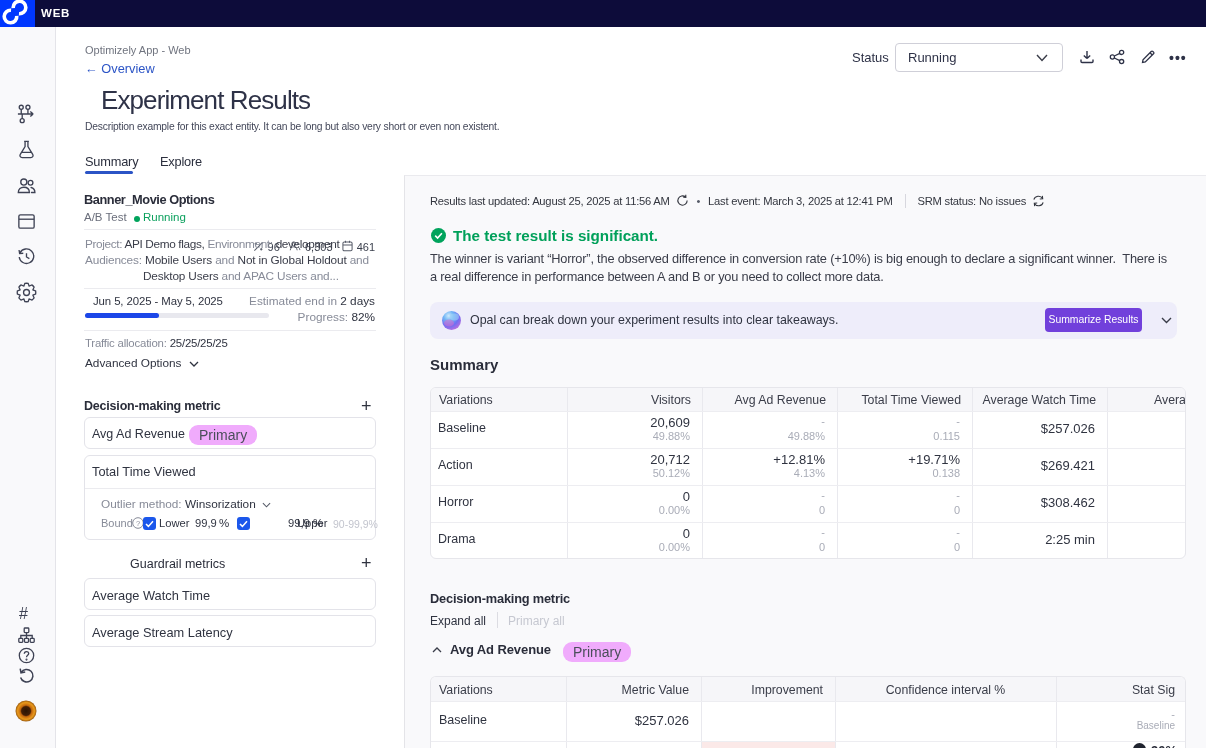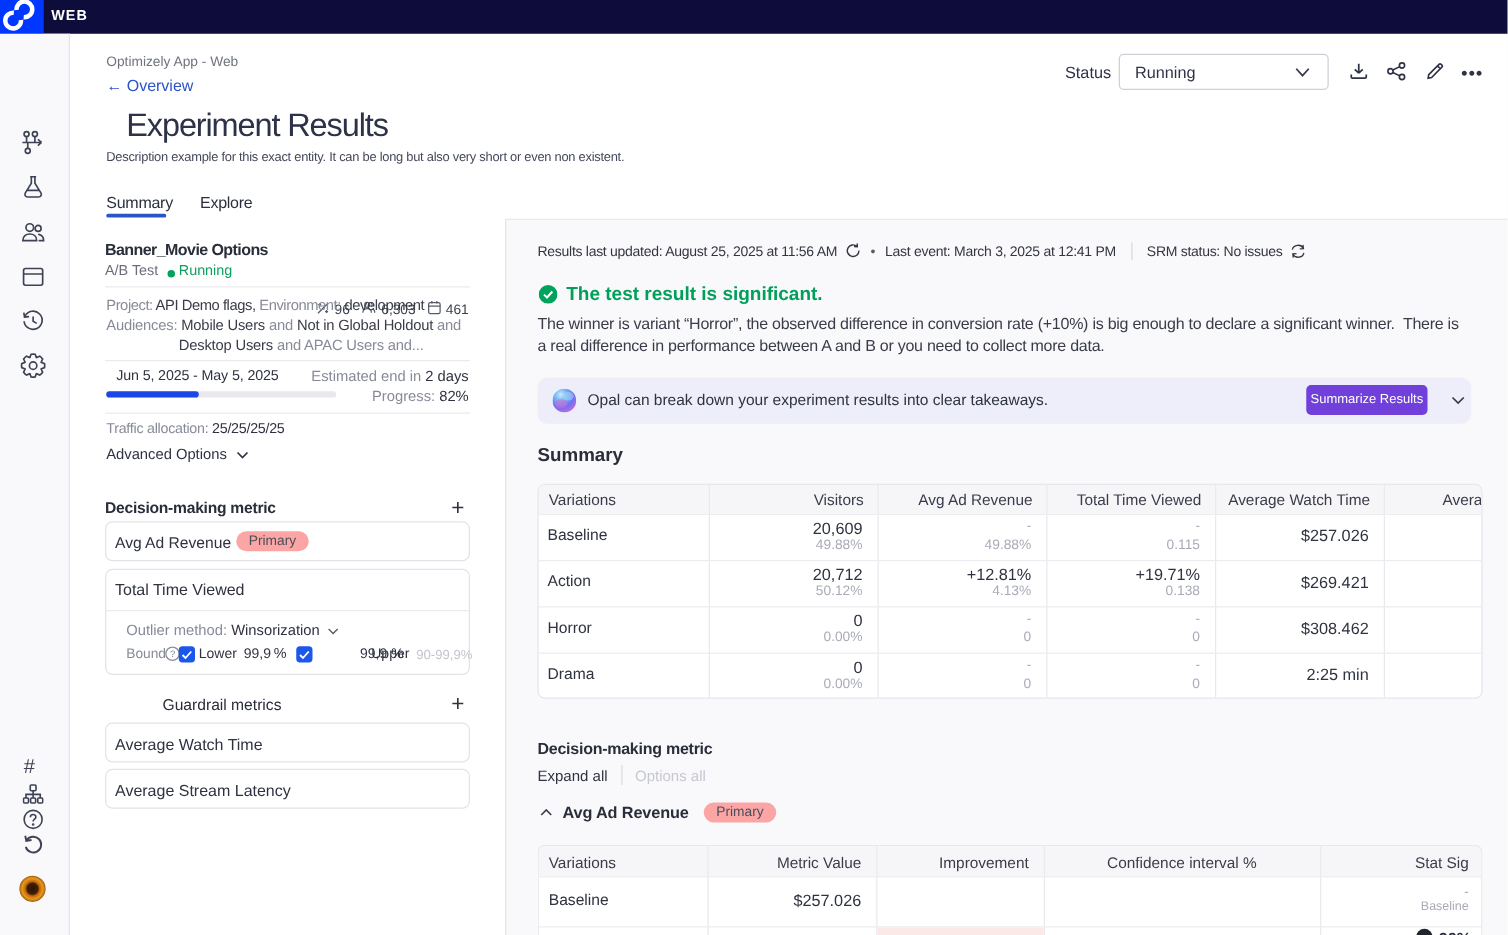--- a/index.html
+++ b/index.html
@@ -24,21 +24,21 @@
   #statuslbl { position:absolute; left:852px; top:50px; font-size:13px; color:#2e3247; }
   #statusbox { position:absolute; left:895px; top:43px; width:168px; height:29px; background:#fff; border:1px solid #cfcfd8; border-radius:4px; }
   #statusval { position:absolute; left:908px; top:50px; font-size:13px; color:#2e3247; }
   
   #rpane { position:absolute; left:404px; top:175px; width:802px; height:573px; background:#f9f9fb; border-left:1px solid #e4e4e8; border-top:1px solid #eaeaee; }
   
   .g { color:#878b98; }
   .hr { border-top:1px solid #ebebef; }
   
   .card { background:#fff; border:1px solid #e3e3e9; border-radius:6px; }
-  .pill { display:inline-block; background:#fca5a5; border-radius:9px; font-size:11px; color:#4a4e5a; padding:2px 10px; }
+  .pill { display:inline-block; background:#f0abfc; border-radius:9px; font-size:14px; color:#4a4e5a; padding:2px 10px; }
   
   .tbl { position:absolute; background:#fff; border:1px solid #e6e6eb; border-radius:6px; overflow:hidden; }
   .th { position:absolute; background:#f6f6f9; font-size:12.3px; color:#3a3d49; }
   .vline { position:absolute; width:1px; background:#e9e9ee; }
   .hline { position:absolute; height:1px; background:#ededf1; }
   .cellmain { font-size:13px; color:#2f3340; }
   .cellsub { font-size:11px; color:#a9acb7; }
 </style>
 </head>
 <body>
@@ -317,21 +317,21 @@
 <div class="abs cellsub" style="left:430px;top:541px;width:260px;text-align:right;">0.00%</div>
 <div class="abs cellsub" style="left:430px;top:526px;width:395px;text-align:right;">-</div>
 <div class="abs cellsub" style="left:430px;top:541px;width:395px;text-align:right;">0</div>
 <div class="abs cellsub" style="left:430px;top:526px;width:530px;text-align:right;">-</div>
 <div class="abs cellsub" style="left:430px;top:541px;width:530px;text-align:right;">0</div>
 <div class="abs cellmain" style="left:430px;top:532px;width:665px;text-align:right;">2:25 min</div>
 
 <div class="abs" style="left:430px;top:591px;font-size:12.8px;font-weight:bold;letter-spacing:-0.2px;color:#2a2d3a;">Decision-making metric</div>
 <div class="abs" style="left:430px;top:614px;font-size:12px;color:#2f3340;">Expand all</div>
 <div class="abs" style="left:497px;top:612px;width:1px;height:16px;background:#dcdce2;"></div>
-<div class="abs" style="left:508px;top:614px;font-size:12px;color:#c6c8d1;">Options all</div>
+<div class="abs" style="left:508px;top:614px;font-size:12px;color:#c6c8d1;">Primary all</div>
 <svg class="abs" style="left:432px;top:647px;" width="10" height="6" viewBox="0 0 10 6">
     <path d="M1 5 L5 1 L9 5" stroke="#3a3d49" stroke-width="1.3" fill="none"></path>
   </svg>
 <div class="abs" style="left:450px;top:642px;font-size:13px;font-weight:bold;letter-spacing:-0.1px;color:#2a2d3a;">Avg Ad Revenue</div>
 <div class="abs pill" style="left:563px;top:642px;">Primary</div>
 
 <div class="tbl" style="left:430px;top:676px;width:756px;height:72px;border-radius:6px 6px 0 0;border-bottom:none;">
   <div class="th" style="left:0;top:0;width:756px;height:24px;"></div>
   <div class="abs" style="left:8px;top:6px;font-size:12.3px;color:#3a3d49;">Variations</div>
   <div class="abs" style="left:0;top:6px;width:392px;text-align:right;font-size:12.3px;color:#3a3d49;">Improvement</div>

